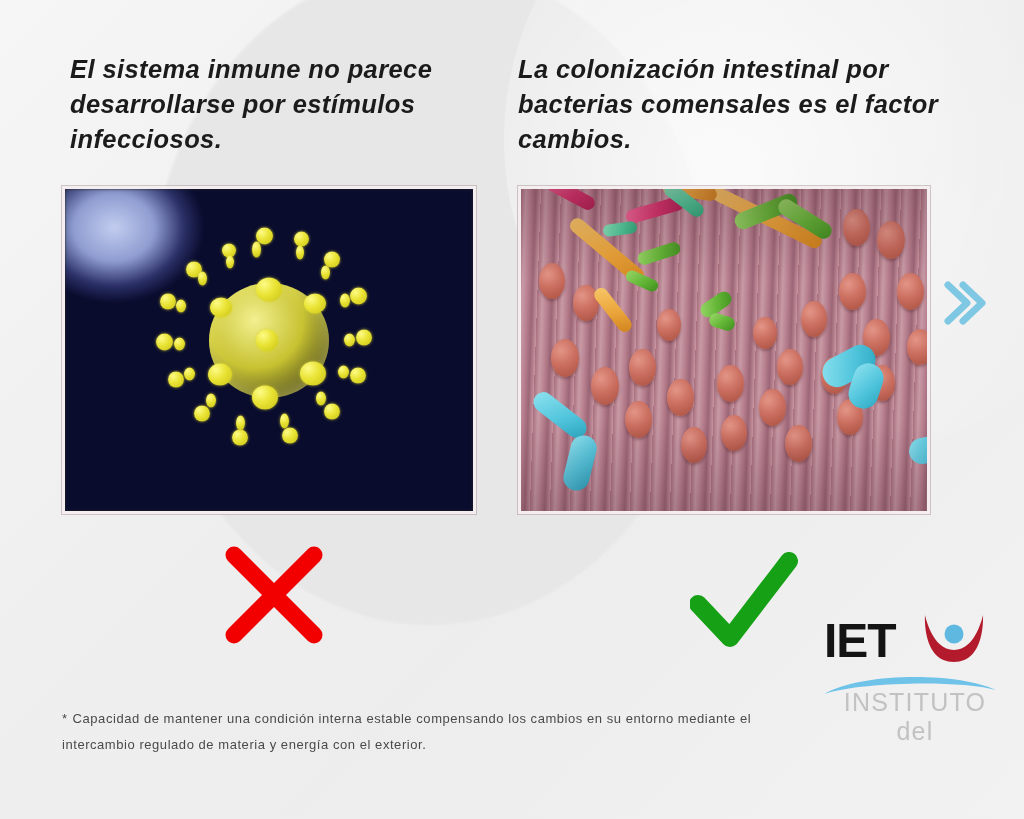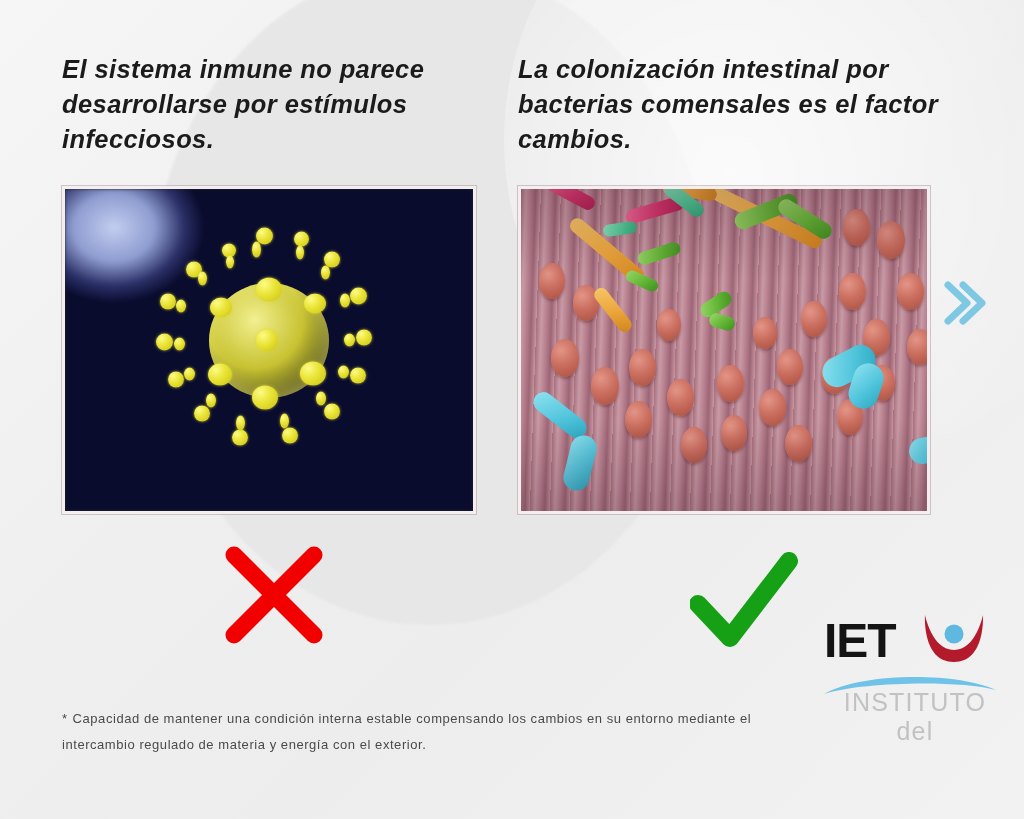--- a/index.html
+++ b/index.html
@@ -43,21 +43,21 @@
   .heading {
     position: absolute;
     font-weight: bold;
     font-style: italic;
     font-size: 25.5px;
     line-height: 35px;
     letter-spacing: 0.4px;
     color: #1b1b1b;
     white-space: pre-line;
   }
-  #heading-left  { left: 62px;  top: 52px; width: 420px; }
+  #heading-left  { left: 70px;  top: 52px; width: 420px; }
   #heading-right { left: 518px; top: 52px; width: 430px; }
 
   
   .photo-frame {
     position: absolute;
     box-sizing: border-box;
     border: 3px solid #f4eef0;
     box-shadow: 0 0 0 1px rgba(160,140,145,0.45);
     overflow: hidden;
     background: #222;

